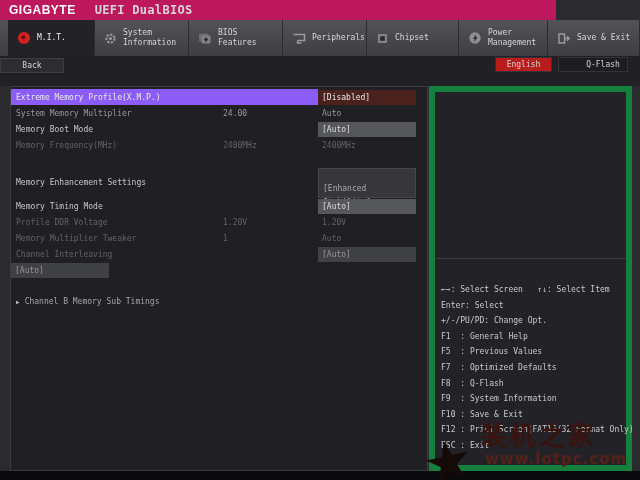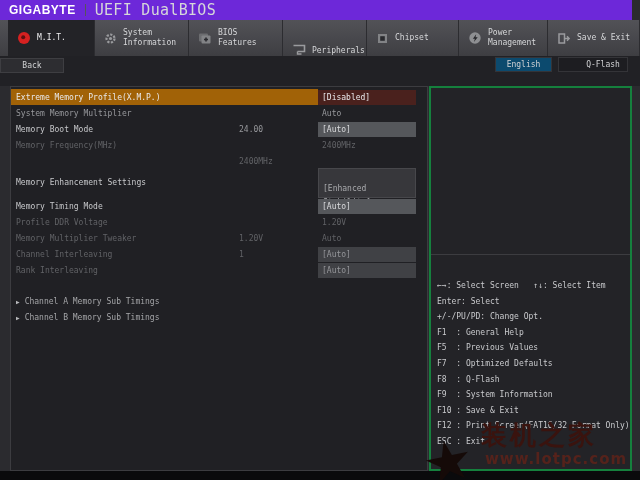--- a/index.html
+++ b/index.html
@@ -1,63 +1,63 @@
 <!DOCTYPE html>
 <html><head>
 <meta charset="utf-8">
 <style>
   * { margin:0; padding:0; box-sizing:border-box; }
   html,body { width:640px; height:480px; background:#0a0a0c; }
   body { font-family:"DejaVu Sans Mono", monospace; }
   #screen { position:relative; width:640px; height:480px; overflow:hidden; background:#2b2b2f; }
 
   
-  .hdr { position:absolute; top:0; left:0; width:632px; height:20px; background:#6d28d9;
+  .hdr { position:absolute; top:0; left:0; width:556px; height:20px; background:#be185d;
          display:flex; align-items:center; }
   .brand { font-family:"Liberation Sans", sans-serif; font-weight:bold; font-size:12px;
            color:#ffffff; letter-spacing:0.5px; margin-left:9px; }
   .hdr-sep { width:1px; height:12px; background:#55555a; margin:0 9px; }
-  .product { font-size:15px; color:#d6d7d9; letter-spacing:0.3px; }
+  .product { font-size:12px; color:#d6d7d9; letter-spacing:0.3px;font-weight:bold; }
 
   
   .tabbar { position:absolute; top:20px; left:0; width:640px; height:36px;
             background:linear-gradient(#525257,#3e3e42); display:flex; }
   .tab { height:100%; display:flex; align-items:center; gap:6px; padding-left:9px;
          border-right:1px solid #2c2c30; cursor:default; }
   .tab.active { background:#232327;margin-left:8px; }
-  .t0{width:88px;} .t1{width:95px;} .t2{width:95px;} .t3{width:85px;align-items:flex-end;}
+  .t0{width:88px;} .t1{width:95px;} .t2{width:95px;} .t3{width:85px;}
   .t4{width:93px;} .t5{width:90px;} .t6{width:93px;}
   .tab-label { font-size:8px; line-height:10px; color:#d6d7d9; white-space:pre; }
   .tab.active .tab-label { color:#f0f0f2; }
   .tab-icon { display:flex; align-items:center; }
 
   
   .subhdr { position:absolute; top:56px; left:0; width:640px; height:30px; background:#212125; }
   .btn { position:absolute; font-size:8px; color:#d2d3d5; display:flex; align-items:center;
          justify-content:center; cursor:default; }
   .back-btn { left:0; top:2px; width:64px; height:15px; background:#2d2d31; border:1px solid #3e3e42; }
-  .lang-btn { left:495px; top:1px; width:57px; height:15px; background:#0c4a6e; border:1px solid #343438; }
+  .lang-btn { left:495px; top:1px; width:57px; height:15px; background:#b91c1c; border:1px solid #343438; }
   .qflash-btn { left:558px; top:1px; width:70px; height:15px; background:#1d1d21; border:1px solid #343438;padding-left:20px; }
 
   
   .left-panel { position:absolute; left:10px; top:86px; width:418px; height:385px;
                 background:#202024; border:1px solid #3c3c40; }
   .right-panel { position:absolute; left:429px; top:86px; width:203px; height:385px;
-                 background:#232327; border:2px solid #15803d; }
+                 background:#232327; border:6px solid #15803d; }
   .rp-divider { position:absolute; top:166px; left:0; width:100%; height:1px; background:#3c3c40; }
 
   
   .rows { position:absolute; top:2px; left:0; width:100%; }
   .row { display:flex; height:16px; align-items:center; font-size:8px; color:#97989c; }
   .row .lbl { width:307px; height:100%; display:flex; align-items:center;
               padding-left:5px; position:relative; }
-  .row .mid { position:absolute; left:228px; top:0; height:100%; display:flex; align-items:center;margin-top:16px; }
+  .row .mid { position:absolute; left:212px; top:0; height:100%; display:flex; align-items:center; }
   .row .val { width:98px; height:15px; display:flex; align-items:center; padding-left:4px; }
 
-  .row.sel .lbl { background:#a16207; color:#e9e9eb; }
+  .row.sel .lbl { background:#8b5cf6; color:#e9e9eb; }
   .row.sel .val { background:#4a211d; color:#e9e9eb; }
   .row.lightlbl .lbl { color:#c6c7ca; }
   .row.dim { color:#616266; }
   .row.boxval .val { background:#55575b; color:#dadbdd; }
   .row.dimbox .val { background:#404145; color:#95969a; }
   .row.darkbox { height:31px; }
   .row.darkbox .val { background:#37373b; border:1px solid #47474b; color:#a9aaad;
                       height:30px; align-items:flex-start; line-height:14px;
                       white-space:normal; padding-top:13px; }
   .gap14 { margin-top:14px; }
@@ -230,31 +230,24 @@
       </div>
 
       <div class="row dim dimbox">
         <span class="lbl">
             <span>Channel Interleaving</span>
           </span>
         <span class="val">[Auto]</span>
       </div>
 
       <div class="row dim dimbox">
-        <span class="lbl">
-            <span>Rank Interleaving</span>
-          </span>
         <span class="val">[Auto]</span>
       </div>
 
       <div class="subrows">
-        <div class="subrow">
-          <span class="tri">▶</span>
-          <span>Channel A Memory Sub Timings</span>
-        </div>
         <div class="subrow">
           <span class="tri">▶</span>
           <span>Channel B Memory Sub Timings</span>
         </div>
       </div>
 
     </div>
   </div>
 
   <div class="right-panel">

